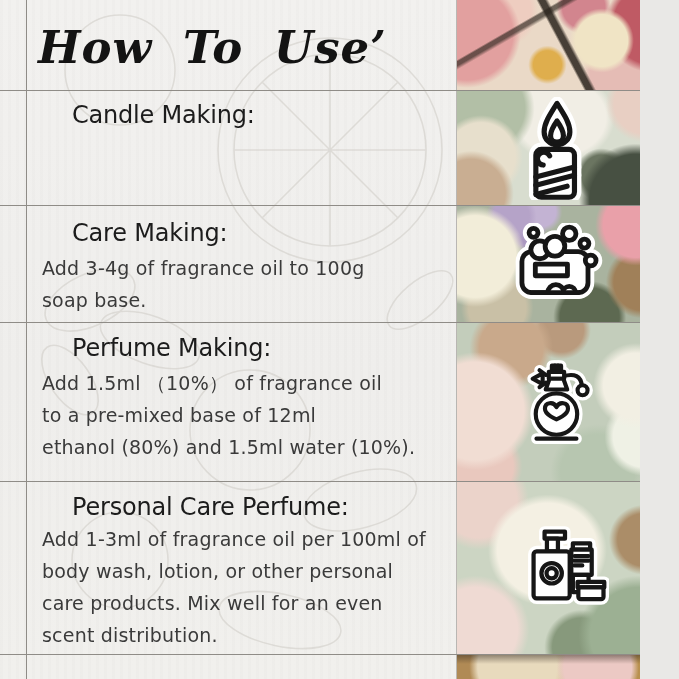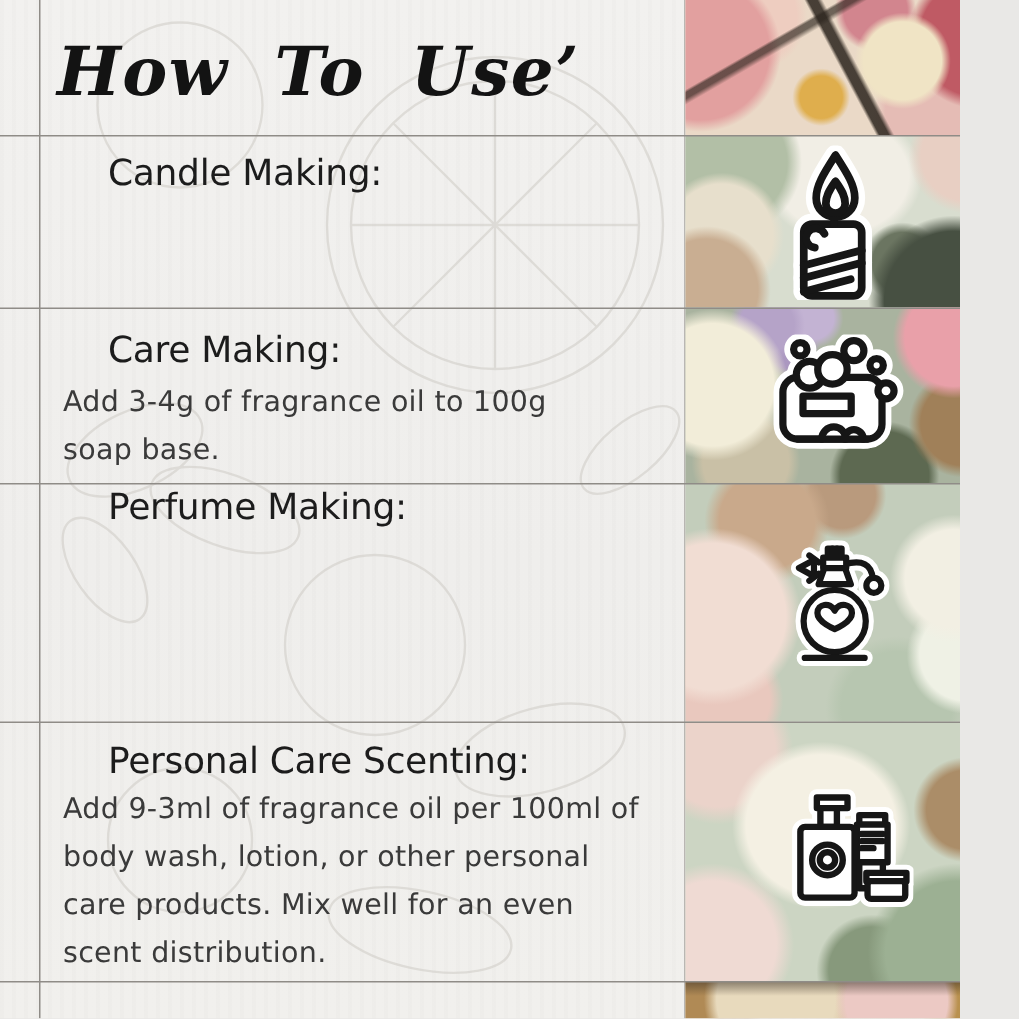--- a/index.html
+++ b/index.html
@@ -23,21 +23,21 @@
     position:absolute; left:40px; z-index:4;
     font-size:24px; font-weight:400; color:#1c1c1c; letter-spacing:-0.2px;margin-left:32px;
   }
   .b {
     position:absolute; left:42px; z-index:4;
     font-size:19px; line-height:32px; color:#3a3a3a;
     letter-spacing:.2px; white-space:pre-line;
   }
   .h1 { top:101px; } .b1t { top:135px; }
   .h2 { top:219px; } .b2t { top:252px; }
-  .h3 { top:324px; } .b3t { top:367px; }
+  .h3 { top:334px; } .b3t { top:367px; }
   .h4 { top:493px; } .b4t { top:523px; }
 
   .vline { position:absolute; left:26px; top:0; bottom:0; width:1px; background:#8f8c87; z-index:5; }
   .hline { position:absolute; left:0; right:0; height:1px; background:#8f8c87; z-index:5; }
 
   .strip {
     position:absolute; left:456px; top:0; width:201px; height:679px; z-index:2;
     border-left:1px solid rgba(90,85,78,.35); border-right:1px solid rgba(90,85,78,.3);
     box-shadow:7px 0 9px -5px rgba(70,62,55,.28);
   }
@@ -225,20 +225,23 @@
 
   <div class="title">How To Use’</div>
 
   <div class="h h1">Candle Making:</div>
 
   <div class="h h2">Care Making:</div>
   <div class="b b2t">Add 3-4g of fragrance oil to 100g
 soap base.</div>
 
   <div class="h h3">Perfume Making:</div>
-
-  <div class="h h4">Personal Care Scenting:</div>
-  <div class="b b4t">Add 9-3ml of fragrance oil per 100ml of
+  <div class="b b3t">Add 1.5ml （10%） of fragrance oil
+to a pre-mixed base of 12ml
+ethanol (80%) and 1.5ml water (10%).</div>
+
+  <div class="h h4">Personal Care Perfume:</div>
+  <div class="b b4t">Add 1-3ml of fragrance oil per 100ml of
 body wash, lotion, or other personal
 care products. Mix well for an even
 scent distribution.</div>
 
 </div>
 
 </body></html>

